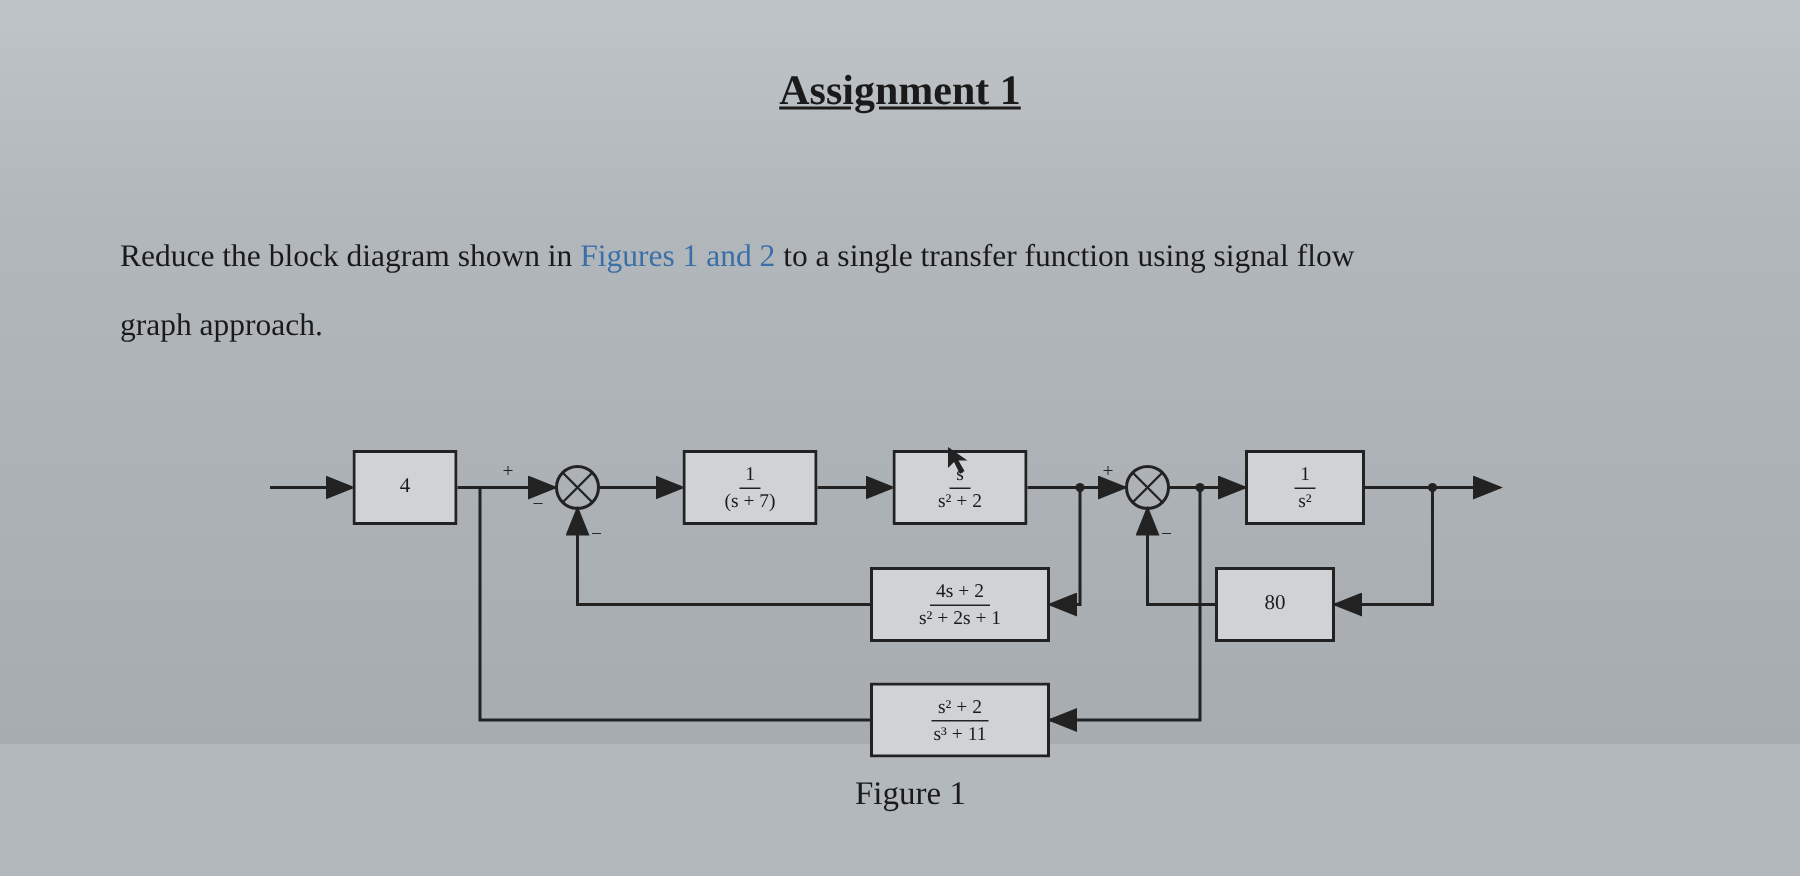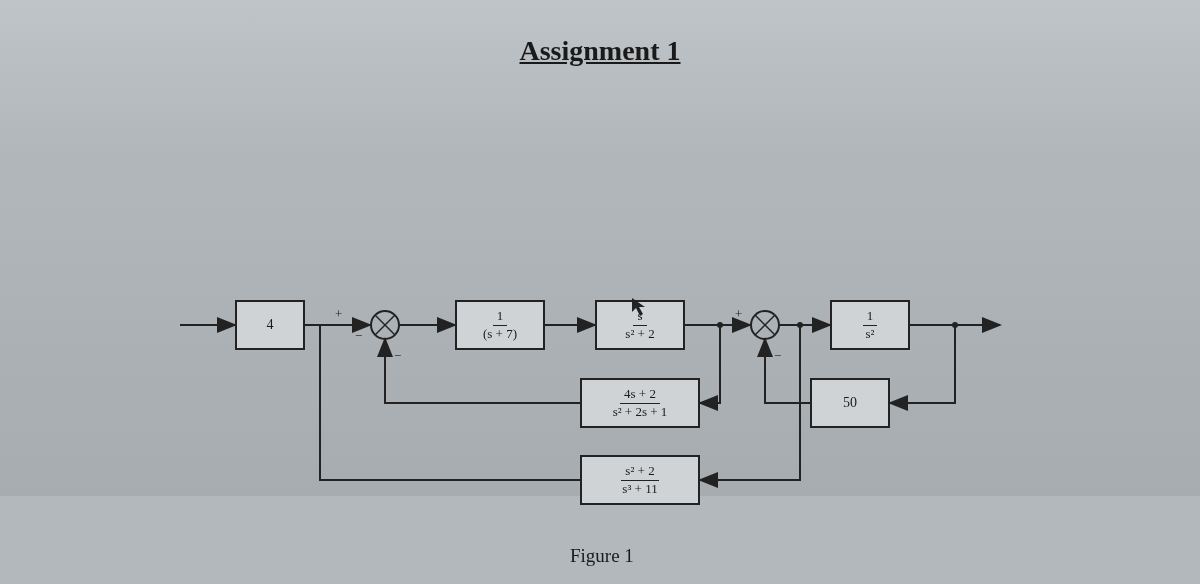--- a/index.html
+++ b/index.html
@@ -1,33 +1,37 @@
 <!DOCTYPE html>
 <html><head>
 <meta charset="utf-8">
 <style>
   html,body{margin:0;padding:0;width:1200px;height:584px;overflow:hidden;background:#b3b8bc;font-family:"Times New Roman",serif;color:#1a1a1a}
-  .page{width:1200px;height:496px;background:linear-gradient(180deg,#bfc4c8 0%,#b2b7bb 30%,#a6acb0 100%);position:relative;box-sizing:border-box;padding:20px 80px 20px 80px}
+  .page{width:1200px;height:496px;background:linear-gradient(180deg,#bfc4c8 0%,#b2b7bb 30%,#a6acb0 100%);position:relative;box-sizing:border-box;padding:30px 80px 20px 80px}
   .title{text-align:center;font-size:28px;font-weight:bold;text-decoration:underline;margin-bottom:70px;margin-top:15px}
   .problem{font-size:21px;line-height:2.2}
   .problem .figs{color:#3a6fa8}
   .diagram{position:absolute;left:180px;top:270px;width:840px;height:300px}
   .diagram svg{width:840px;height:300px}
-  .caption{position:absolute;left:570px;top:545px;font-size:19px}
+  .caption{position:absolute;left:570px;top:516px;font-size:22px}
   
   .blk{border:2px solid #222;background:#cfd3d6;width:100%;height:100%;box-sizing:border-box;display:flex;flex-direction:column;align-items:center;justify-content:center;font-family:"Times New Roman",serif;font-size:13px;line-height:1.1;text-align:center}
   .blk .num{border-bottom:1.5px solid #222;padding:0 4px 1px 4px}
   .blk .den{padding:1px 4px 0 4px}
   .blk.single{font-size:14px}
 </style>
 </head>
 <body>
 
 <div class="page">
   <div class="title">Assignment 1</div>
+  <div class="problem">
+    <span>Reduce the block diagram shown in </span><span class="figs">Figures 1 and 2</span><span> to a single transfer function using signal flow</span><br>
+    <span>graph approach.</span>
+  </div>
 
   <div class="diagram">
     <svg viewBox="0 0 840 300">
       <defs>
         <marker id="ah" markerWidth="10" markerHeight="8" refX="9" refY="4" orient="auto">
           <path d="M0,0 L10,4 L0,8 Z" fill="#222"></path>
         </marker>
       </defs>
 
       <line x1="0" y1="55" x2="55" y2="55" stroke="#222" stroke-width="2" marker-end="url(#ah)"></line>
@@ -94,21 +98,21 @@
         </div>
       </foreignObject>
 
       <polyline points="540,55 540,133 520,133" fill="none" stroke="#222" stroke-width="2" marker-end="url(#ah)"></polyline>
 
       <polyline points="400,133 205,133 205,69" fill="none" stroke="#222" stroke-width="2" marker-end="url(#ah)"></polyline>
       <text x="214" y="90" font-size="13" fill="#222" font-family="Times New Roman">−</text>
 
       <foreignObject x="630" y="108" width="80" height="50">
         <div class="blk single">
-          <span>50</span>
+          <span>80</span>
         </div>
       </foreignObject>
 
       <polyline points="775,55 775,133 710,133" fill="none" stroke="#222" stroke-width="2" marker-end="url(#ah)"></polyline>
 
       <polyline points="630,133 585,133 585,69" fill="none" stroke="#222" stroke-width="2" marker-end="url(#ah)"></polyline>
       <text x="594" y="90" font-size="13" fill="#222" font-family="Times New Roman">−</text>
 
       <foreignObject x="400" y="185" width="120" height="50">
         <div class="blk">

